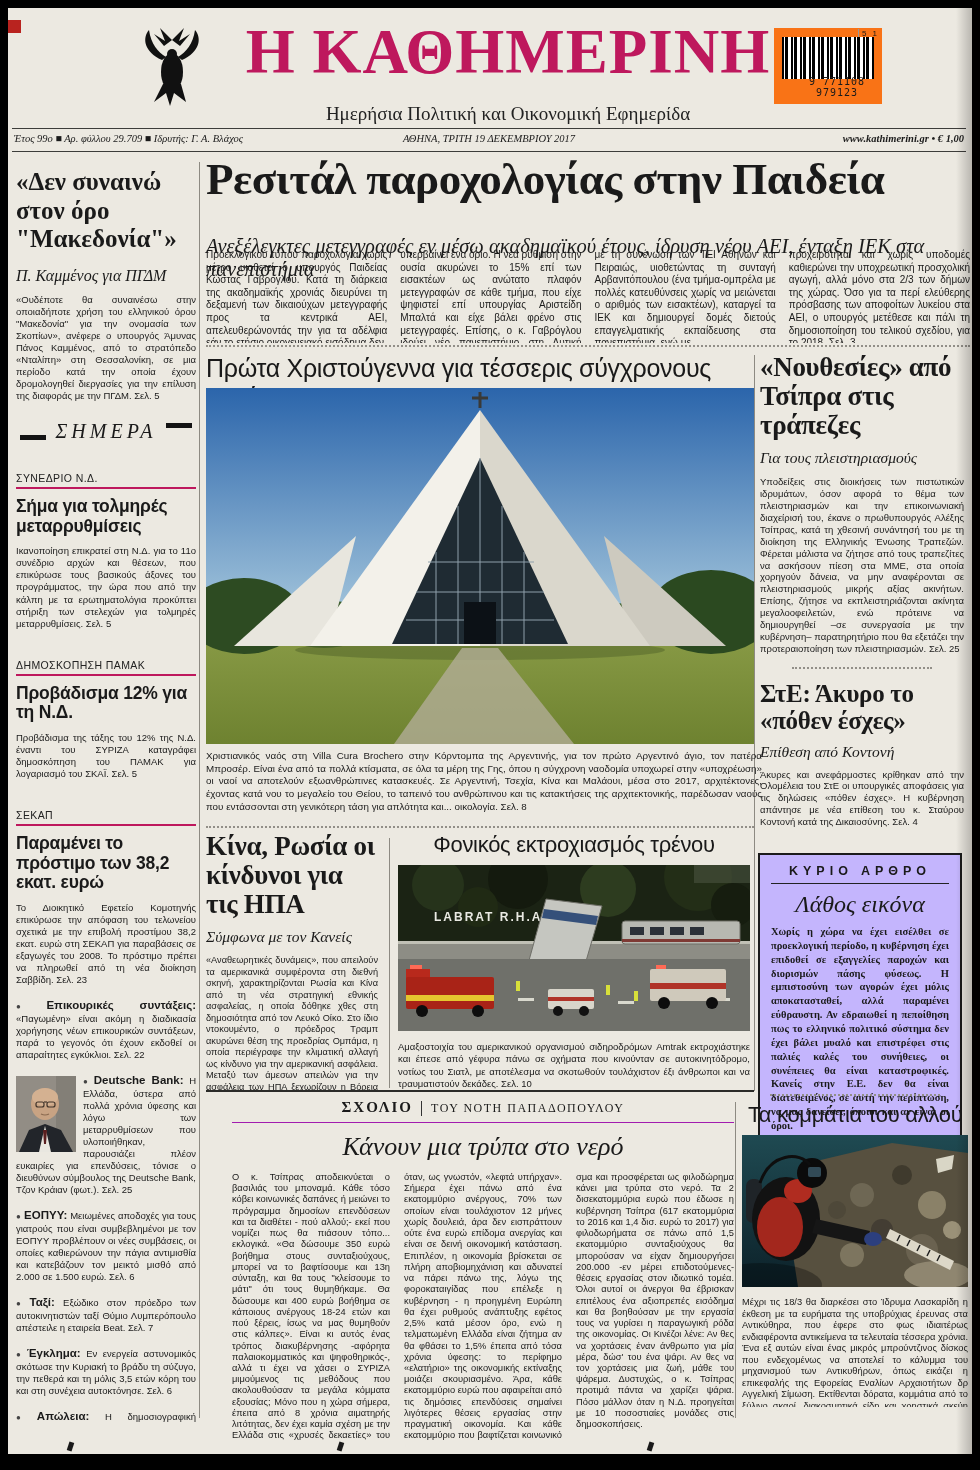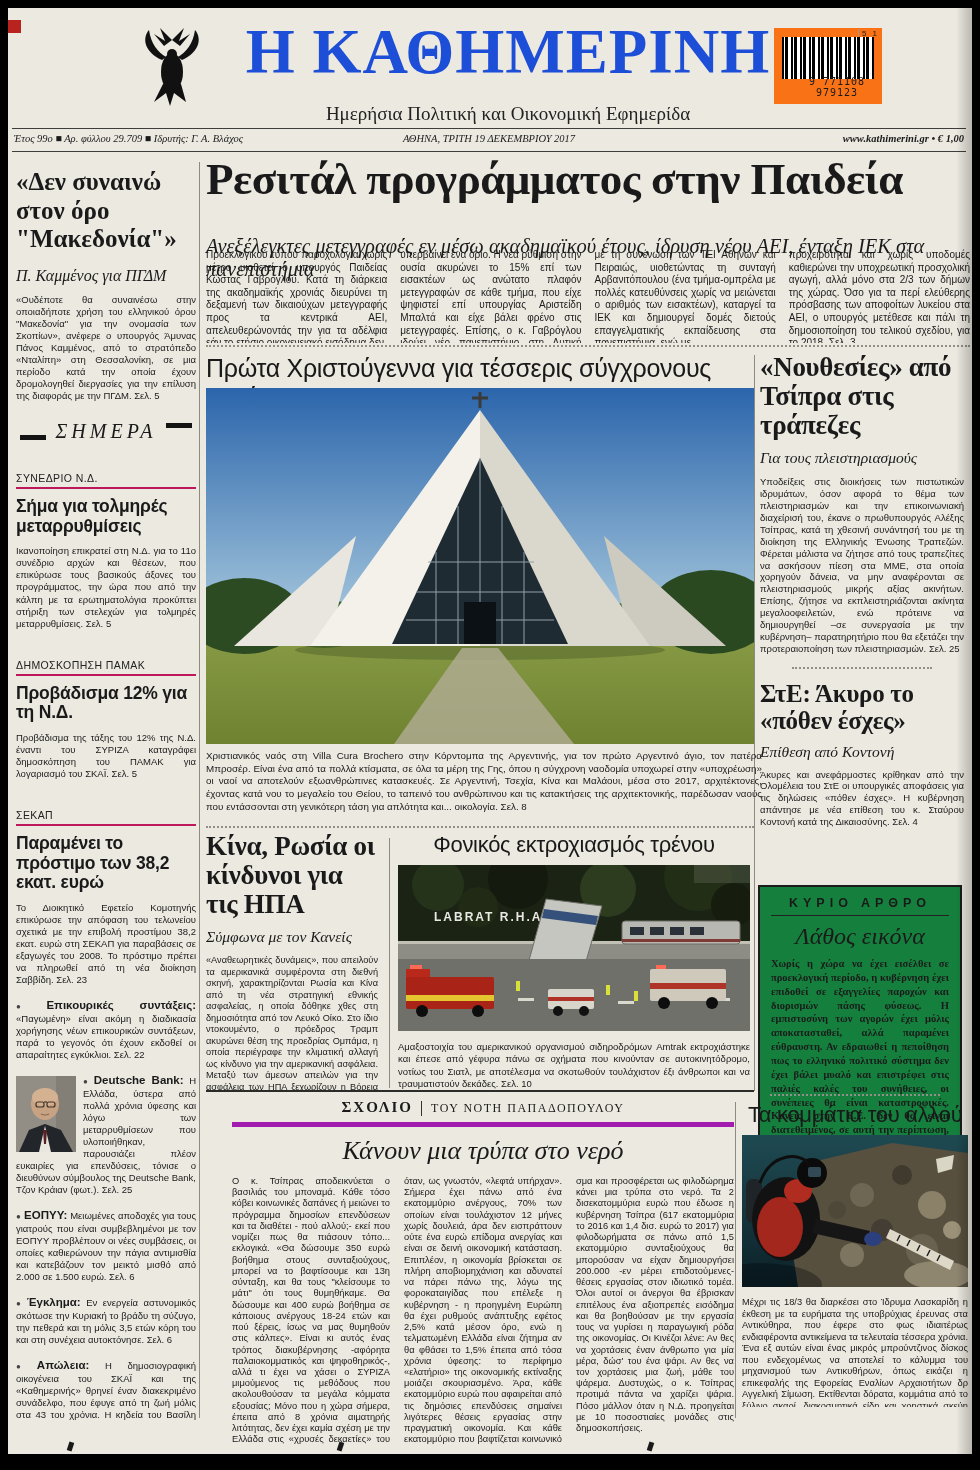--- a/index.html
+++ b/index.html
@@ -10,21 +10,21 @@
        background:linear-gradient(to right,rgba(0,0,0,0),rgba(0,0,0,.22));pointer-events:none;}
   .abs{position:absolute;}
   .serif{font-family:"Liberation Serif","DejaVu Serif",serif;}
   .just{text-align:justify;}
   .vrule{position:absolute;width:1px;background:#8d8a82;}
   .dashed{height:0;border-top:2px dotted #928f88;}
   .lead-b{font-weight:normal;}
   
   .regmark{position:absolute;left:0;top:12px;width:13px;height:13px;background:#b9231f;}
   .mast-title{position:absolute;left:185px;top:8px;width:630px;text-align:center;
-       font-weight:bold;font-size:63px;letter-spacing:1px;color:#1d4ed8;}
+       font-weight:bold;font-size:63px;letter-spacing:1px;color:#be185d;}
   .mast-sub{position:absolute;left:185px;top:95px;width:630px;text-align:center;font-size:19px;color:#222;}
   .barcode{position:absolute;left:766px;top:20px;width:108px;height:76px;background:#f97316;}
   .bc-bars{position:absolute;left:8px;top:9px;right:8px;height:42px;
        background:repeating-linear-gradient(90deg,#000 0 2px,#fff 2px 3px,#000 3px 6px,#fff 6px 9px);}
   .bc-num{position:absolute;left:0;right:0;bottom:6px;text-align:center;
        font-family:"DejaVu Sans Mono",monospace;font-size:10px;letter-spacing:1px;padding-left:18px;}
   .bc-issue{position:absolute;right:3px;top:1px;font-size:8px;letter-spacing:2px;border-left:1px solid #999;padding-left:3px;}
   .dateline{position:absolute;left:4px;right:6px;top:120px;height:22px;
        border-top:1px solid #3d3d3a;border-bottom:1px solid #3d3d3a;font-size:10.5px;}
   .dateline .dl-l{position:absolute;left:2px;top:4px;font-style:italic;}
@@ -54,29 +54,29 @@
   .lead-deck{position:absolute;left:198px;top:227px;width:764px;font-style:italic;font-size:20.5px;}
   .lead-body{position:absolute;left:198px;top:241px;width:764px;height:94px;display:flex;gap:13px;overflow:hidden;}
   .lead-body p{flex:1;margin:0;font-size:10px;line-height:1.26;}
   
   .sec-head-sans{font-size:25px;letter-spacing:-.3px;color:#191919;}
   .photo-cap{font-size:9.8px;line-height:1.3;}
   .story-head{font-family:"Liberation Serif",serif;font-weight:bold;font-size:27px;line-height:1.08;letter-spacing:-.3px;}
   .story-kick{font-family:"Liberation Serif",serif;font-style:italic;font-size:15.5px;margin-top:9px;}
   .story-body{font-size:9.5px;line-height:1.25;margin-top:9px;}
   
-  .edbox{position:absolute;left:750px;top:845px;width:204px;background:#15803d;
-       border:2px solid #1b1b1b;padding:9px 11px 11px;box-sizing:border-box;margin-top:32px;}
+  .edbox{position:absolute;left:750px;top:845px;width:204px;background:#c4b5fd;
+       border:2px solid #1b1b1b;padding:9px 11px 11px;box-sizing:border-box;}
   .ed-label{text-align:center;font-weight:bold;font-size:12.5px;letter-spacing:5px;
        border-bottom:1.5px solid #222;padding-bottom:5px;}
   .ed-title{font-family:"Liberation Serif",serif;font-style:italic;font-size:24px;text-align:center;margin-top:7px;}
   .ed-body{font-family:"Liberation Serif",serif;font-weight:bold;font-size:10.5px;line-height:1.32;margin-top:7px;}
   
   .sx-header{display:flex;justify-content:center;align-items:baseline;gap:8px;padding:5px 0 6px;
-       border-bottom:5px solid #a21caf;}
+       border-bottom:1px solid #a21caf;}
   .sx-label{font-family:"Liberation Serif",serif;font-weight:bold;font-size:15px;letter-spacing:2px;}
   .sx-byline{font-family:"Liberation Serif",serif;font-size:12px;letter-spacing:1.5px;
        border-left:1.5px solid #333;padding-left:9px;}
   .sx-head{font-family:"Liberation Serif",serif;font-style:italic;font-size:26px;text-align:center;margin-top:9px;}
   .sx-cols{display:flex;gap:14px;margin-top:10px;height:268px;overflow:hidden;}
   .sx-cols p{flex:1;margin:0;font-size:9.3px;line-height:1.21;}
   .pmark{position:absolute;width:5px;height:9px;background:#191919;transform:rotate(18deg);}
 </style>
 </head>
 <body>
@@ -154,26 +154,27 @@
         <path d="M28,26 L31,26" stroke="#40342a" stroke-width="1.2"></path>
         <path d="M25,38 Q29,40 33,38" stroke="#8a6a50" stroke-width="1.2" fill="none"></path>
         <path d="M3,76 L13,54 L29,48 L45,54 L57,76 Z" fill="#22252a"></path>
         <path d="M23,76 L29,50 L35,76 Z" fill="#e9e7e0"></path>
         <path d="M27,54 L31,54 L30,68 L28,68 Z" fill="#5a1f1f"></path>
       </svg>
       <span class="dot">●</span><span class="bl">Deutsche Bank:</span><span> Η Ελλάδα, ύστερα από πολλά χρόνια ύφεσης και λόγω των μεταρρυθμίσεων που υλοποιήθηκαν, παρουσιάζει πλέον ευκαιρίες για επενδύσεις, τόνισε ο διευθύνων σύμβουλος της Deutsche Bank, Τζον Κράιαν (φωτ.). Σελ. 25</span>
     </p>
 
     <p class="bullet just"><span class="dot">●</span><span class="bl">ΕΟΠΥΥ:</span><span> Μειωμένες αποδοχές για τους γιατρούς που είναι συμβεβλημένοι με τον ΕΟΠΥΥ προβλέπουν οι νέες συμβάσεις, οι οποίες καθιερώνουν την πάγια αντιμισθία και κατεβάζουν τον μεικτό μισθό από 2.000 σε 1.500 ευρώ. Σελ. 6</span></p>
+    <p class="bullet just"><span class="dot">●</span><span class="bl">Ταξί:</span><span> Εξώδικο στον πρόεδρο των αυτοκινητιστών ταξί Θύμιο Λυμπερόπουλο απέστειλε η εταιρεία Beat. Σελ. 7</span></p>
     <p class="bullet just"><span class="dot">●</span><span class="bl">Έγκλημα:</span><span> Εν ενεργεία αστυνομικός σκότωσε την Κυριακή το βράδυ τη σύζυγο, την πεθερά και τη μόλις 3,5 ετών κόρη του και στη συνέχεια αυτοκτόνησε. Σελ. 6</span></p>
     <p class="bullet just"><span class="dot">●</span><span class="bl">Απώλεια:</span><span> Η δημοσιογραφική οικογένεια του ΣΚΑΪ και της «Καθημερινής» θρηνεί έναν διακεκριμένο συνάδελφο, που έφυγε από τη ζωή μόλις στα 43 του χρόνια. Η κηδεία του Βασίλη Μπεσκένη θα γίνει αύριο στη Γλυφάδα. Σελ. 2</span></p>
 
   </div>
 
-  <div class="lead-head serif">Ρεσιτάλ προγράμματος στην Παιδεία</div>
+  <div class="lead-head serif">Ρεσιτάλ παροχολογίας στην Παιδεία</div>
   <div class="lead-deck serif">Ανεξέλεγκτες μετεγγραφές εν μέσω ακαδημαϊκού έτους, ίδρυση νέου ΑΕΙ, ένταξη ΙΕΚ στα πανεπιστήμια</div>
   <div class="lead-body">
     <p class="just"><b class="lead-b">Προεκλογικού</b><span> τύπου παροχολογία χωρίς μέτρο υιοθετεί ο υπουργός Παιδείας Κώστας Γαβρόγλου. Κατά τη διάρκεια της ακαδημαϊκής χρονιάς διευρύνει τη δεξαμενή των δικαιούχων μετεγγραφής προς τα κεντρικά ΑΕΙ, απελευθερώνοντάς την για τα αδέλφια εάν το ετήσιο οικογενειακό εισόδημα δεν</span></p>
     <p class="just">υπερβαίνει ένα όριο. Η νέα ρύθμιση στην ουσία ακυρώνει το 15% επί των εισακτέων ως ανώτατο πλαφόν μετεγγραφών σε κάθε τμήμα, που είχε ψηφιστεί επί υπουργίας Αριστείδη Μπαλτά και είχε βάλει φρένο στις μετεγγραφές. Επίσης, ο κ. Γαβρόγλου ιδρύει νέο πανεπιστήμιο στη Δυτική Αττική,</p>
     <p class="just">με τη συνένωση των ΤΕΙ Αθηνών και Πειραιώς, υιοθετώντας τη συνταγή Αρβανιτόπουλου (ένα τμήμα-ομπρέλα με πολλές κατευθύνσεις χωρίς να μειώνεται ο αριθμός των εισακτέων), καταργεί τα ΙΕΚ και δημιουργεί δομές διετούς επαγγελματικής εκπαίδευσης στα πανεπιστήμια, ενώ με</p>
     <p class="just">προχειρότητα και χωρίς υποδομές καθιερώνει την υποχρεωτική προσχολική αγωγή, αλλά μόνο στα 2/3 των δήμων της χώρας. Όσο για τα περί ελεύθερης πρόσβασης των αποφοίτων λυκείου στα ΑΕΙ, ο υπουργός μετέθεσε και πάλι τη δημοσιοποίηση του τελικού σχεδίου, για το 2018. Σελ. 3</p>
   </div>
   <div class="dashed abs" style="left:198px;top:337px;width:764px"></div>
 
   <div class="abs sec-head-sans" style="left:198px;top:346px;width:556px">Πρώτα Χριστούγεννα για τέσσερις σύγχρονους ναούς</div>

